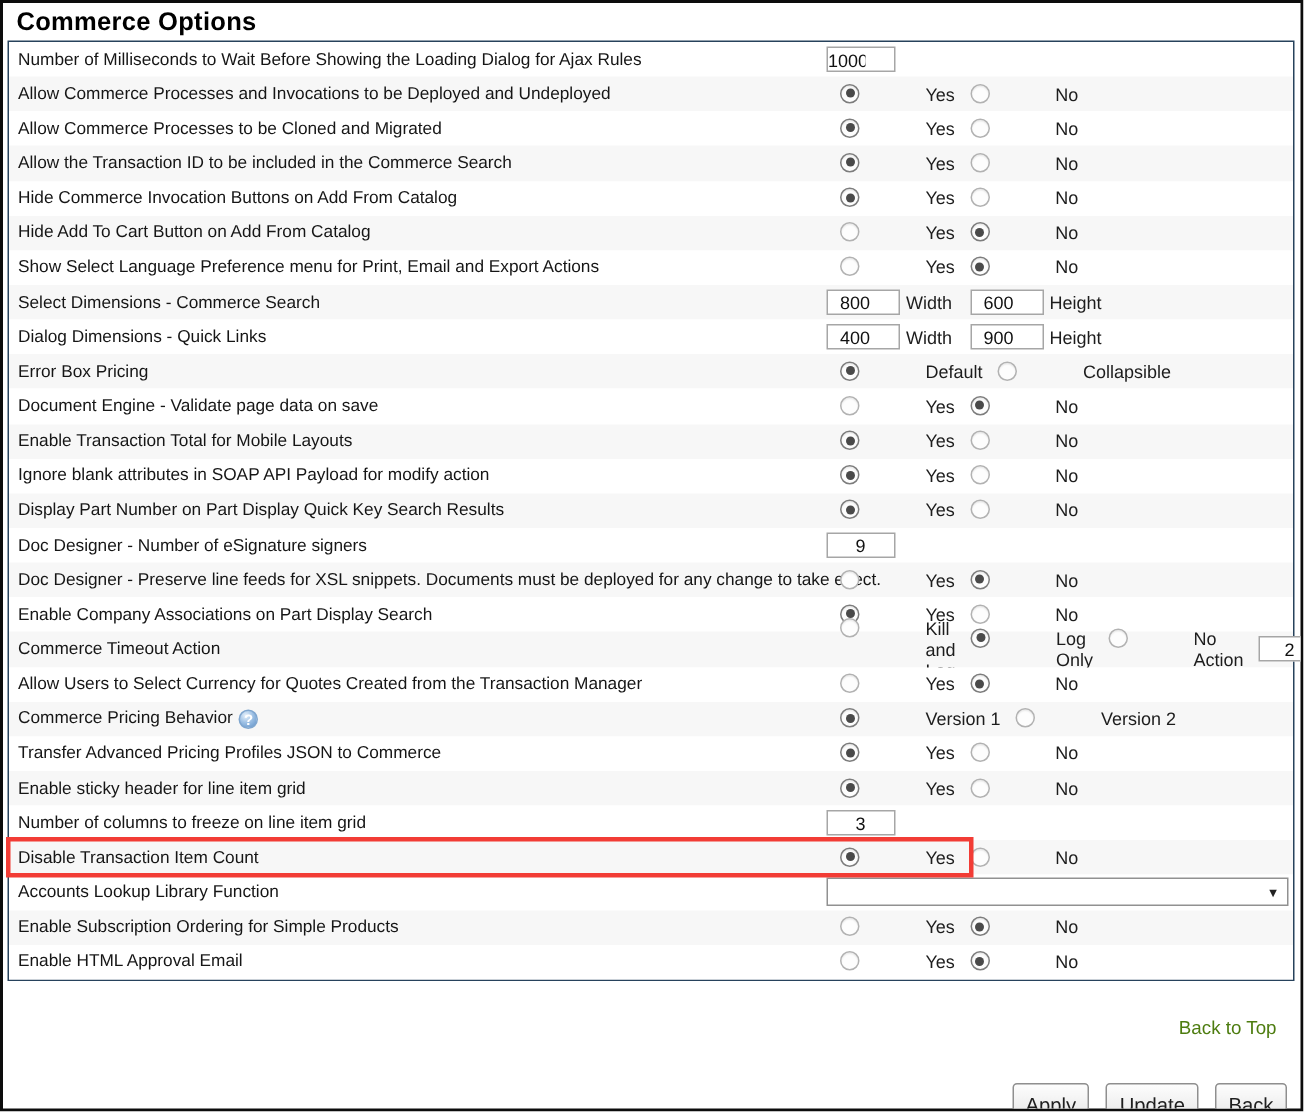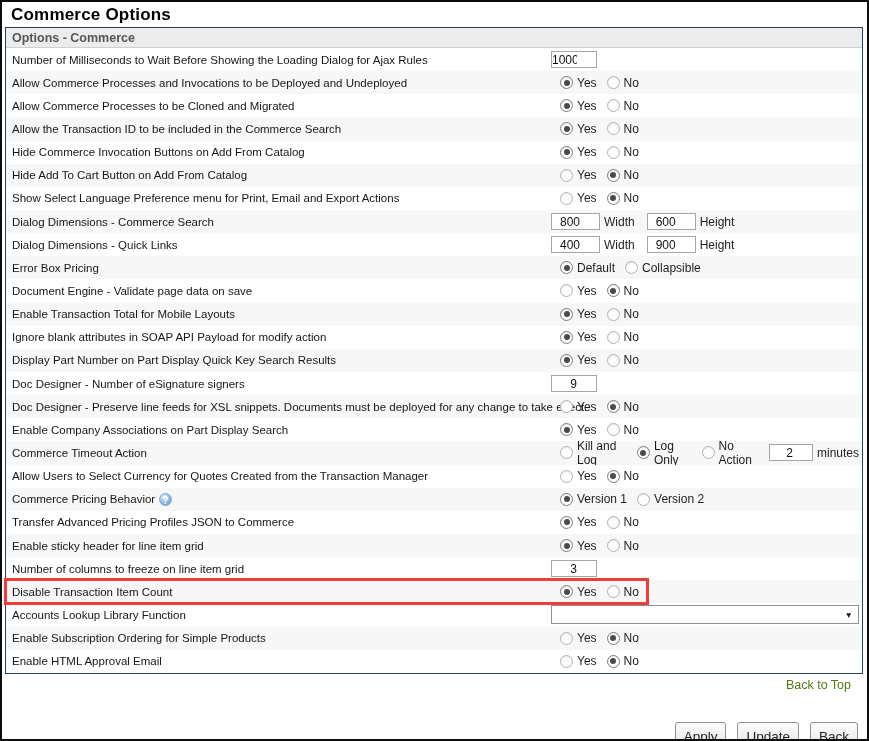--- a/index.html
+++ b/index.html
@@ -42,21 +42,21 @@
     display:flex; align-items:center; font-size:12px; color:#1d1d1d;
   }
   .txt {
     height:17px; border:1px solid #a6a6a6; background:#fff;
     font-family:"Liberation Sans", sans-serif; font-size:12px;
     text-align:right; padding-right:19px; color:#111;
   }
   .dim-label { margin:0 12px 0 4px; }
   .dim-label:last-child { margin-right:0; }
   .suffix-label { margin-left:4px; }
-  .opt { display:flex; align-items:center; margin-right:10px; }
+  .opt { display:flex; margin-right:10px;gap:40px; }
   .radio-group { display:flex; align-items:center; margin-left:9px; }
   .radio {
     width:13px; height:13px; border-radius:50%; background:#fdfdfd;
     border:1px solid #b2b2b2; margin-right:4px; position:relative; flex:none;
     box-shadow:inset 0 1px 1px rgba(0,0,0,0.08);
   }
   .radio.on { border-color:#7d7d7d; }
   .radio.on::after {
     content:""; position:absolute; left:2.5px; top:2.5px; width:6px; height:6px;
     border-radius:50%; background:#4a4a4a;
@@ -87,21 +87,20 @@
     font-size:13.5px; color:#1f1f1f; cursor:pointer;margin-top:13px;
   }
 </style>
 </head>
 <body>
 
 <div class="page">
   <div class="title">Commerce Options</div>
 
   <div class="opt-table">
-    <div class="section-header">Options - Commerce</div>
     <div id="rows">
         <div class="row">
           <span class="row-label">Number of Milliseconds to Wait Before Showing the Loading Dialog for Ajax Rules</span>
           <div class="ctrl">
             <input class="txt" type="text" value="1000" style="width: 46px;">
           </div>
         </div>
         <div class="row alt">
           <span class="row-label">Allow Commerce Processes and Invocations to be Deployed and Undeployed</span>
           <div class="ctrl">
@@ -186,21 +185,21 @@
                 <span>Yes</span>
               </span>
               <span class="opt">
                 <span class="radio on"></span>
                 <span>No</span>
               </span>
             </div>
           </div>
         </div>
         <div class="row alt">
-          <span class="row-label">Dialog Dimensions - Commerce Search</span>
+          <span class="row-label">Select Dimensions - Commerce Search</span>
           <div class="ctrl">
             <input class="txt" type="text" value="800" style="width: 49px;">
             <span class="dim-label">Width</span>
             <input class="txt" type="text" value="600" style="width: 49px;">
             <span class="dim-label">Height</span>
           </div>
         </div>
         <div class="row">
           <span class="row-label">Dialog Dimensions - Quick Links</span>
           <div class="ctrl">

